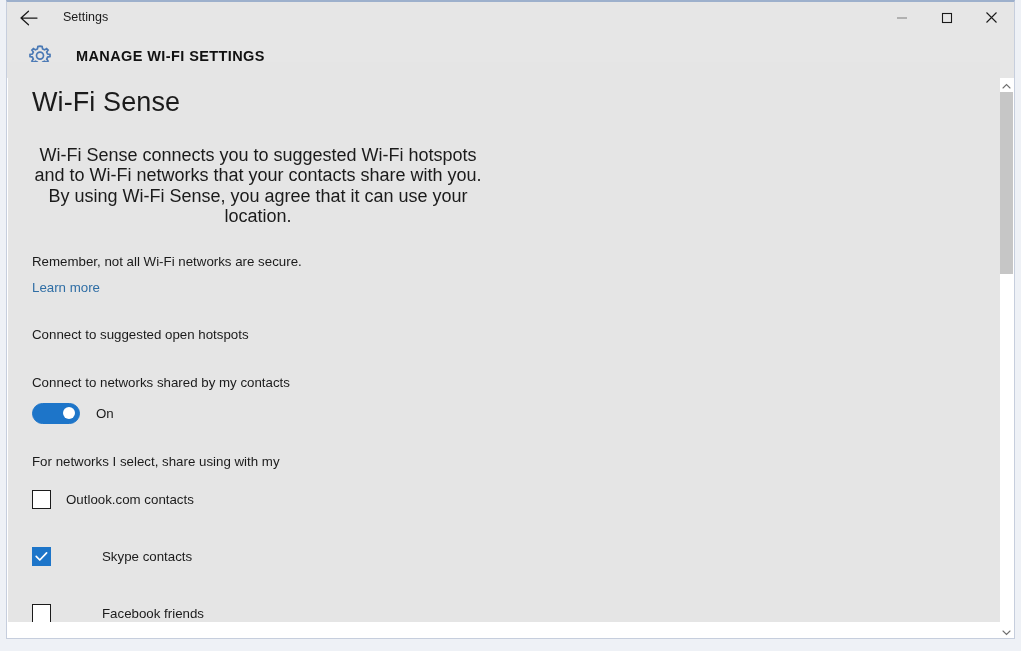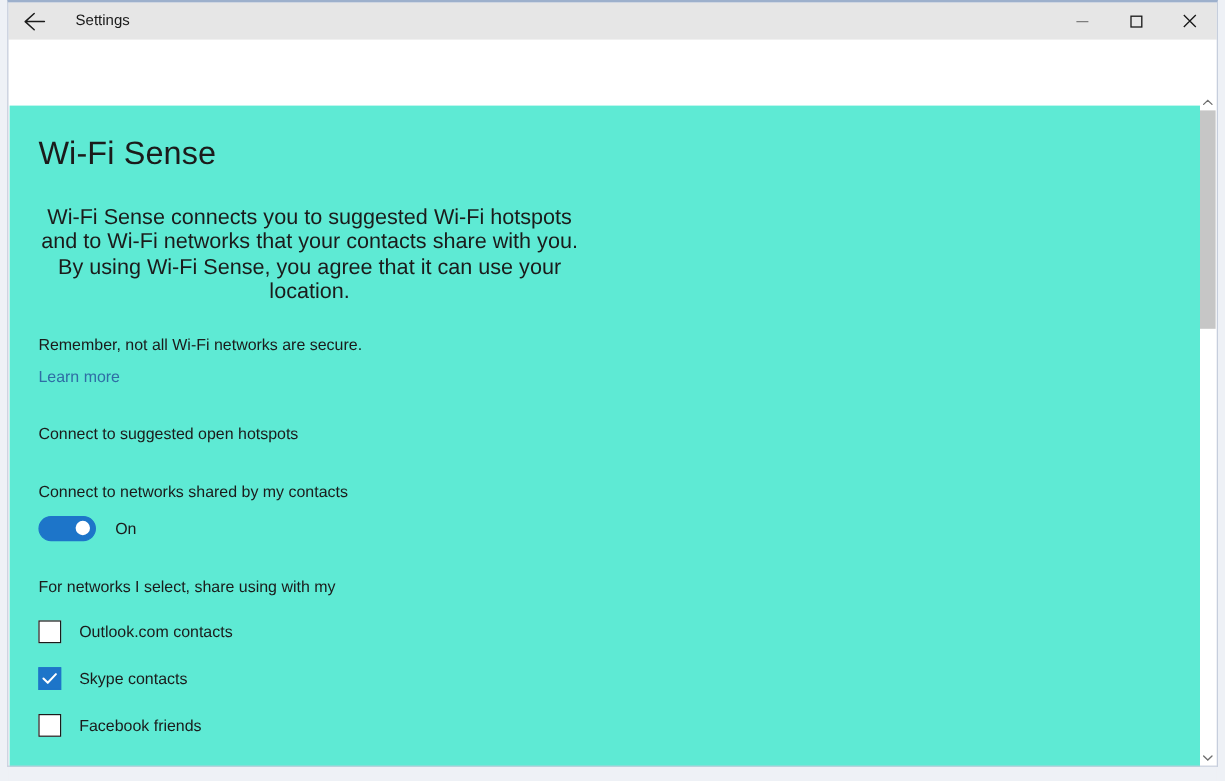--- a/index.html
+++ b/index.html
@@ -105,24 +105,24 @@
     font-size: 14.5px;
     font-weight: bold;
     letter-spacing: 0.4px;
     color: #111111;
     white-space: nowrap;
   }
 
   
   .content {
     position: absolute;
-    left: 8px; top: 88px;
+    left: 8px; top: 62px;
     width: 992px;
     height: 560px;
-    background: #5eead4;
+    background: #e5e5e5;
     overflow: hidden;
   }
   .inner {
     padding: 26px 0 0 24px;
   }
   h1.page-title {
     margin: 0;
     font-size: 27px;
     font-weight: normal;
     color: #1b1b1b;
@@ -208,21 +208,21 @@
     color: #1b1b1b;
     margin-top: 30px;
   }
 
   .check-row {
     display: flex;
     align-items: center;
     margin-top: 21px;
     cursor: pointer;
   }
-  .check-row.spaced { margin-top: 20px; }
+  .check-row.spaced { margin-top: 38px; gap: 36px; }
   .checkbox {
     width: 19px; height: 19px;
     box-sizing: border-box;
     flex: 0 0 auto;
     position: relative;
   }
   .checkbox.unchecked {
     border: 1.7px solid #1b1b1b;
     background: #ffffff;
   }
@@ -310,20 +310,48 @@
       <div class="cap-btn">
         <span>
           <svg width="13" height="13" viewBox="0 0 13 13">
             <path d="M1.5 1.5 L11.5 11.5 M11.5 1.5 L1.5 11.5" stroke="#1a1a1a" stroke-width="1.1" fill="none"></path>
           </svg>
         </span>
       </div>
     </div>
   </div>
 
+  <div class="page-header">
+    <div class="gear-wrap">
+      <svg width="28" height="28" viewBox="0 0 28 28">
+        <g stroke="#4a79b5" stroke-width="1.7" fill="none">
+          <path d="M14 4.2
+                   L16.1 4.6 L16.6 7.0
+                   L18.6 7.9 L20.6 6.5
+                   L22.1 8.0 L20.7 10.0
+                   L21.6 12.0 L24.0 12.5
+                   L24.0 14.6 L21.6 15.1
+                   L20.7 17.1 L22.1 19.1
+                   L20.6 20.6 L18.6 19.2
+                   L16.6 20.1 L16.1 22.5
+                   L14.0 22.5 L11.9 22.5
+                   L11.4 20.1 L9.4 19.2
+                   L7.4 20.6 L5.9 19.1
+                   L7.3 17.1 L6.4 15.1
+                   L4.0 14.6 L4.0 12.5
+                   L6.4 12.0 L7.3 10.0
+                   L5.9 8.0 L7.4 6.5
+                   L9.4 7.9 L11.4 7.0
+                   L11.9 4.6 Z"></path>
+          <circle cx="14" cy="13.6" r="3.5"></circle>
+        </g>
+      </svg>
+    </div>
+    <div class="page-header-title">MANAGE WI-FI SETTINGS</div>
+  </div>
 
   <div class="content">
     <div class="inner">
 
       <h1 class="page-title">Wi-Fi Sense</h1>
 
       <p class="body-text">Wi-Fi Sense connects you to suggested Wi-Fi hotspots and to Wi-Fi networks that your contacts share with you. By using Wi-Fi Sense, you agree that it can use your location.</p>
 
       <p class="secure-text">Remember, not all Wi-Fi networks are secure.</p>
 

